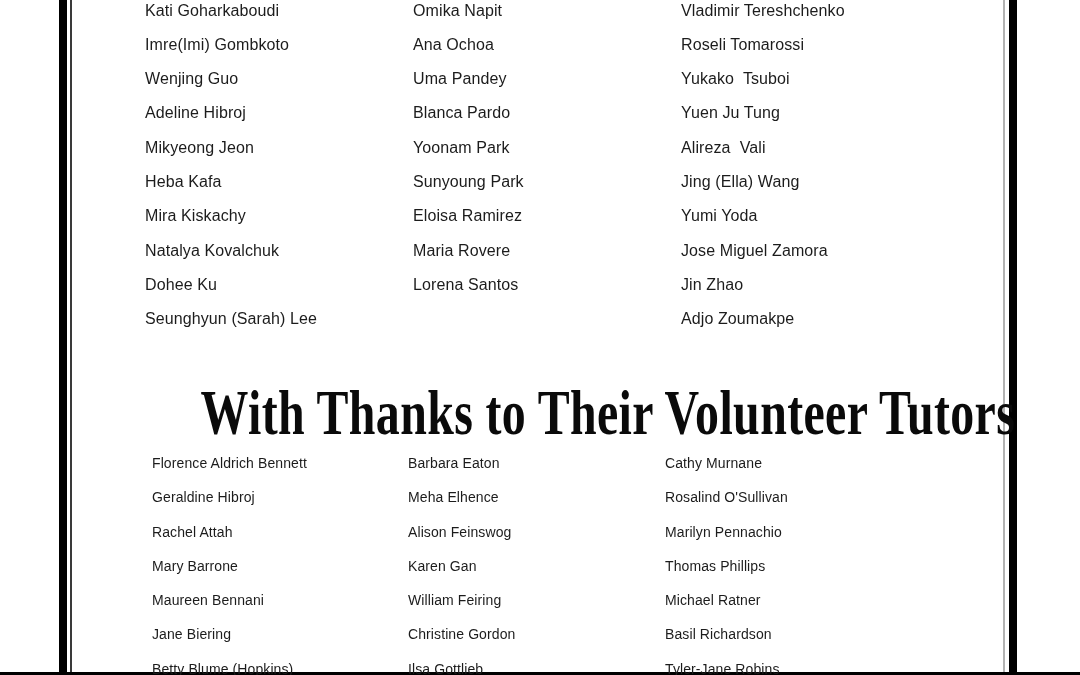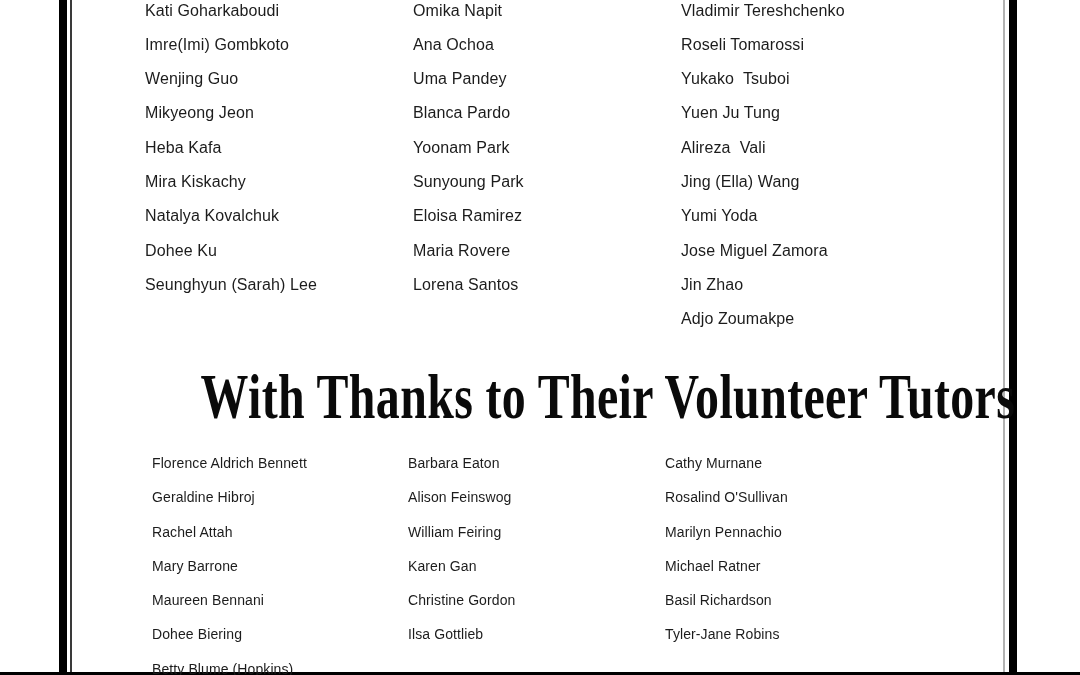--- a/index.html
+++ b/index.html
@@ -44,21 +44,21 @@
   .tutors-section .name-row { font-size: 14px; }
   .tutors-section .col-1 { left: 152px; top: 445.8px; }
   .tutors-section .col-2 { left: 408px; top: 445.8px; }
   .tutors-section .col-3 { left: 665px; top: 445.8px; }
 
   
   .heading-wrap {
     position: absolute;
     left: 72px;
     width: 931px;
-    top: 364px;
+    top: 380px;
     text-align: left;
   }
   .heading-text {
     display: inline-block;
     font-family: "Liberation Serif", serif;
     font-weight: bold;
     font-size: 63px;
     line-height: 66px;
     color: #0a0a0a;
     white-space: nowrap;
@@ -74,20 +74,21 @@
 <div class="vrule border-left-inner"></div>
 <div class="vrule border-right-inner"></div>
 <div class="vrule border-right-outer"></div>
 <div class="bottom-rule"></div>
 
 <div class="students-section">
   <div class="name-col col-1">
       <div class="name-row">Kati Goharkaboudi</div>
       <div class="name-row">Imre(Imi) Gombkoto</div>
       <div class="name-row">Wenjing Guo</div>
+      <div class="name-row">Adeline Hibroj</div>
       <div class="name-row">Mikyeong Jeon</div>
       <div class="name-row">Heba Kafa</div>
       <div class="name-row">Mira Kiskachy</div>
       <div class="name-row">Natalya Kovalchuk</div>
       <div class="name-row">Dohee Ku</div>
       <div class="name-row">Seunghyun (Sarah) Lee</div>
     </div>
   <div class="name-col col-2">
       <div class="name-row">Omika Napit</div>
       <div class="name-row">Ana Ochoa</div>
@@ -117,32 +118,34 @@
   <span class="heading-text">With Thanks to Their Volunteer Tutors</span>
 </div>
 
 <div class="tutors-section">
   <div class="name-col col-1">
       <div class="name-row">Florence Aldrich Bennett</div>
       <div class="name-row">Geraldine Hibroj</div>
       <div class="name-row">Rachel Attah</div>
       <div class="name-row">Mary Barrone</div>
       <div class="name-row">Maureen Bennani</div>
-      <div class="name-row">Dohee Biering</div>
+      <div class="name-row">Jane Biering</div>
       <div class="name-row">Betty Blume (Hopkins)</div>
     </div>
   <div class="name-col col-2">
       <div class="name-row">Barbara Eaton</div>
+      <div class="name-row">Meha Elhence</div>
       <div class="name-row">Alison Feinswog</div>
+      <div class="name-row">Karen Gan</div>
       <div class="name-row">William Feiring</div>
-      <div class="name-row">Karen Gan</div>
       <div class="name-row">Christine Gordon</div>
       <div class="name-row">Ilsa Gottlieb</div>
     </div>
   <div class="name-col col-3">
       <div class="name-row">Cathy Murnane</div>
       <div class="name-row">Rosalind O'Sullivan</div>
       <div class="name-row">Marilyn Pennachio</div>
+      <div class="name-row">Thomas Phillips</div>
       <div class="name-row">Michael Ratner</div>
       <div class="name-row">Basil Richardson</div>
       <div class="name-row">Tyler-Jane Robins</div>
     </div>
 </div>
 
 </body></html>

